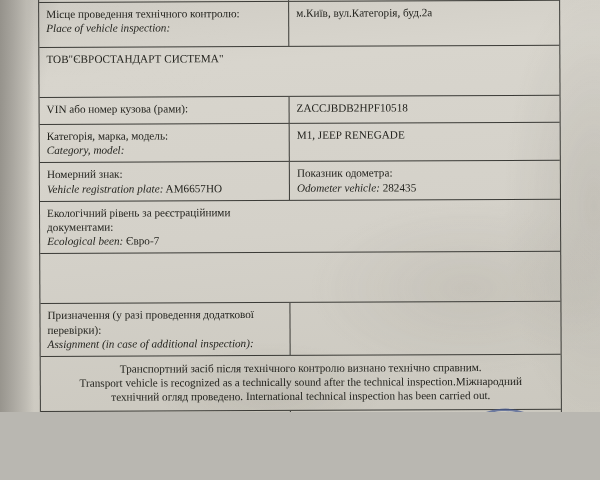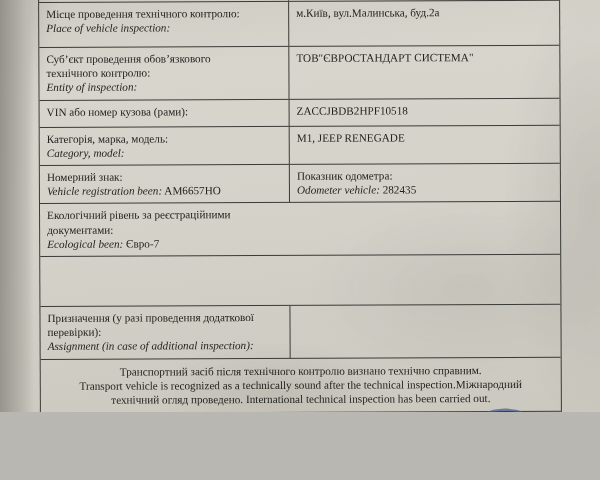--- a/index.html
+++ b/index.html
@@ -163,30 +163,25 @@
         
       </div>
     </div>
 
     <div class="row h-place">
       <div class="cell left">
         <span class="lbl">Місце проведення технічного контролю:</span>
         <span class="lbl ital">Place of vehicle inspection:</span>
       </div>
       <div class="cell right">
-        <span>м.Київ, вул.Малинська, буд.2а</span>
+        <span>м.Київ, вул.Категорія, буд.2а</span>
       </div>
     </div>
 
     <div class="row h-entity">
-      <div class="cell left">
-        <span class="lbl">Суб’єкт проведення обов’язкового</span>
-        <span class="lbl">технічного контролю:</span>
-        <span class="lbl ital">Entity of inspection:</span>
-      </div>
       <div class="cell right">
         <span>ТОВ"ЄВРОСТАНДАРТ СИСТЕМА"</span>
       </div>
     </div>
 
     <div class="row h-vin">
       <div class="cell left">
         <span class="lbl">VIN або номер кузова (рами):</span>
       </div>
       <div class="cell right">
@@ -200,21 +195,21 @@
         <span class="lbl ital">Category, model:</span>
       </div>
       <div class="cell right">
         <span>M1, JEEP RENEGADE</span>
       </div>
     </div>
 
     <div class="row h-plate">
       <div class="cell left">
         <span class="lbl">Номерний знак:</span>
-        <span class="ital">Vehicle registration been:</span>
+        <span class="ital">Vehicle registration plate:</span>
         <span>AM6657HO</span>
       </div>
       <div class="cell right">
         <span class="lbl">Показник одометра:</span>
         <span class="ital">Odometer vehicle:</span>
         <span>282435</span>
       </div>
     </div>
 
     <div class="row h-reg">

